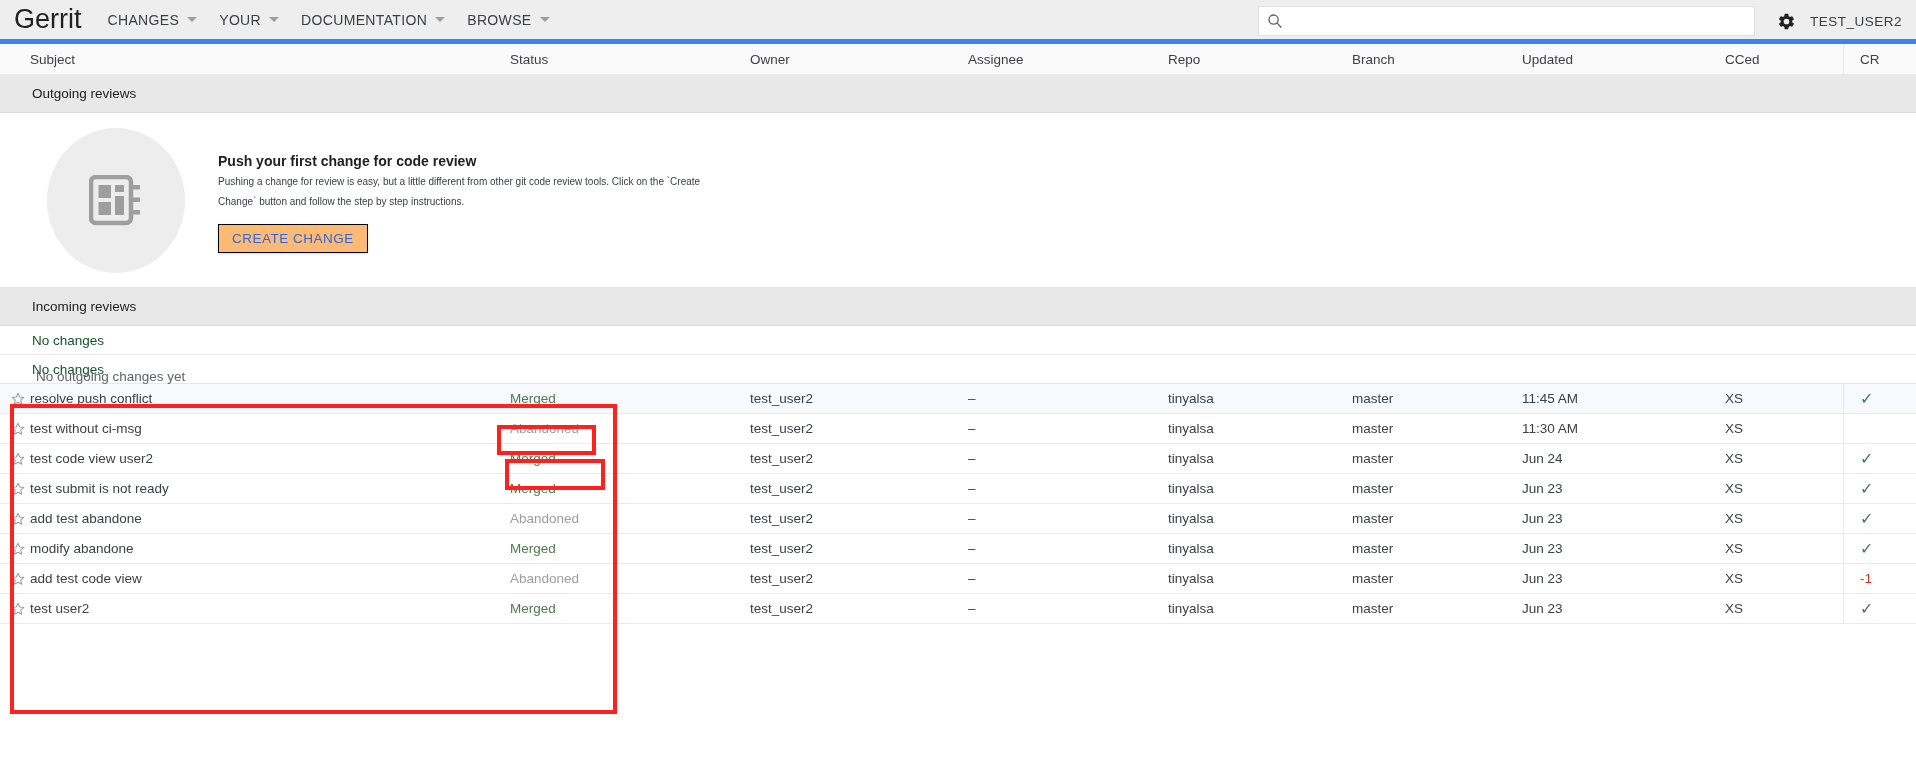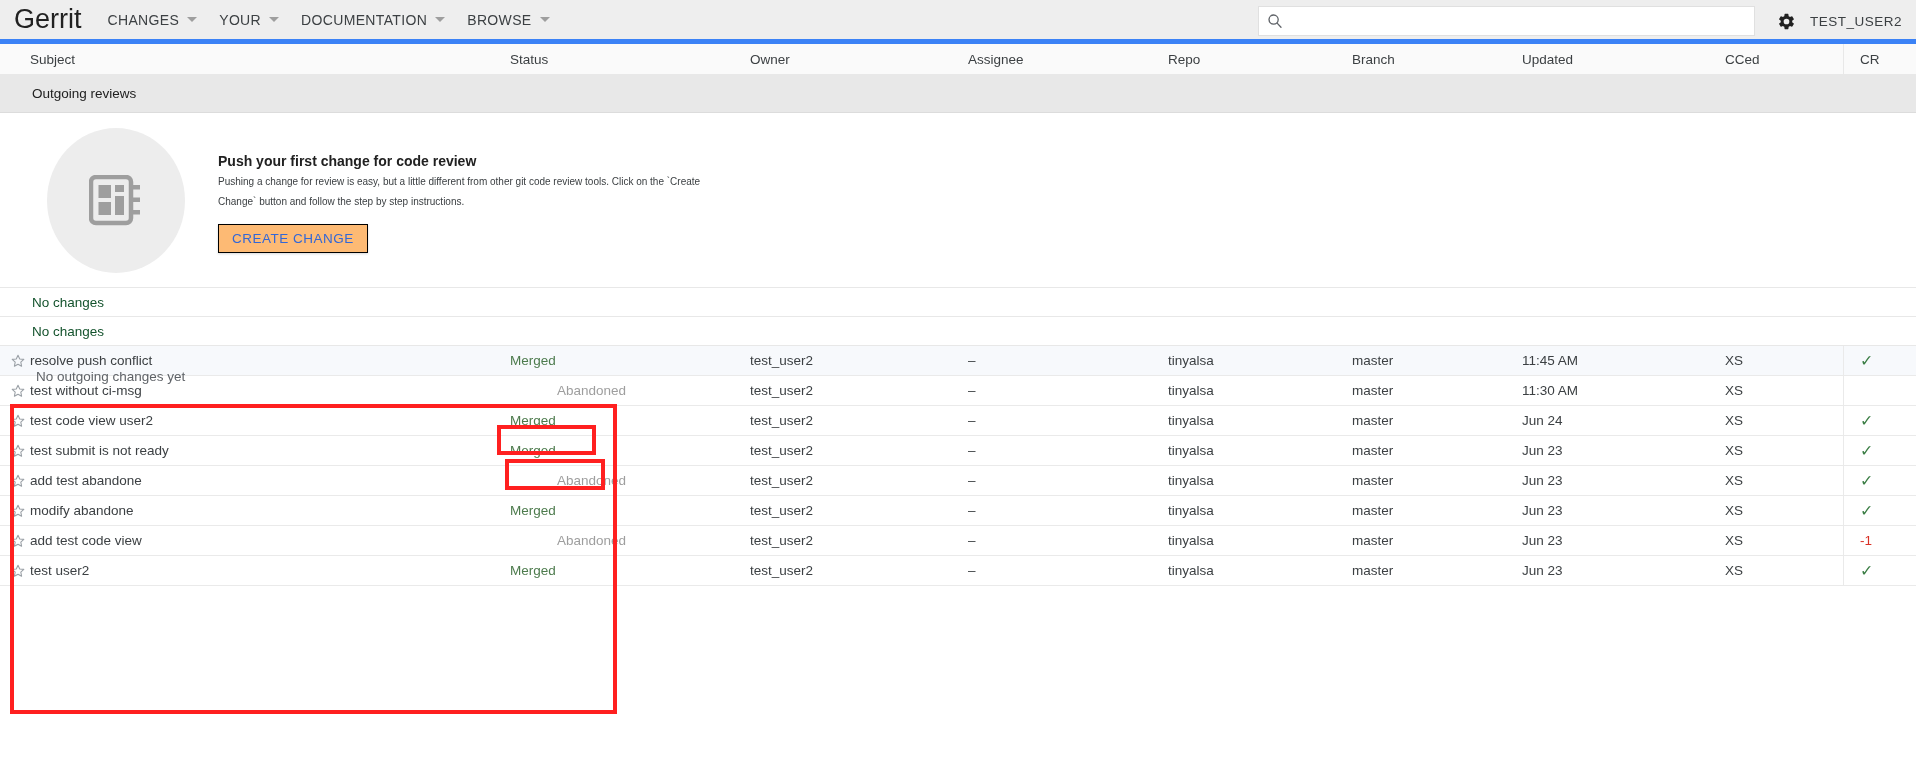--- a/index.html
+++ b/index.html
@@ -129,21 +129,21 @@
   .c-size    { width: 118px; flex: 0 0 118px; }
   .c-cr      { width: 73px;  flex: 0 0 73px; border-left: 1px solid #eaeaea; height: 100%;
                display:flex; align-items:center; justify-content:flex-start; padding-left: 16px; }
 
   .colhead .c-cr { border-left: 1px solid #e8e8e8; }
 
   .sectionlabel { padding-left: 32px; }
   .nochangelabel { padding-left: 32px; }
 
   .status-merged    { color: #4d7b4d; }
-  .status-abandoned { color: #9e9e9e; margin-left: 47px; }
+  .status-abandoned { color: #9e9e9e; }
 
   .cr-plus  { color: #3a7d44; font-size: 16px; line-height: 1; }
   .cr-minus { color: #d93025; font-size: 13.5px; }
 
   .star { cursor: pointer; display:block; }
 
   
   #empty-state {
     background: #ffffff;
     border-bottom: 1px solid #e8e8e8;
@@ -288,20 +288,23 @@
         <rect x="42" y="35" width="9" height="4.5" fill="#9e9e9e"></rect>
       </svg>
       <div id="empty-text">
         <div id="empty-title">Push your first change for code review</div>
         <div id="empty-body">Pushing a change for review is easy, but a little different from other git code review tools. Click on the `Create Change` button and follow the step by step instructions.</div>
         <button id="create-change">CREATE CHANGE</button>
       </div>
       <div id="empty-caption">No outgoing changes yet</div>
     </div>
 
+    <div class="row section">
+      <div class="sectionlabel">Incoming reviews</div>
+    </div>
     <div class="row nochanges">
       <div class="nochangelabel">No changes</div>
     </div>
 
     <div class="row nochanges">
       <div class="nochangelabel">No changes</div>
     </div>
 
 
     <div id="rows-container">

